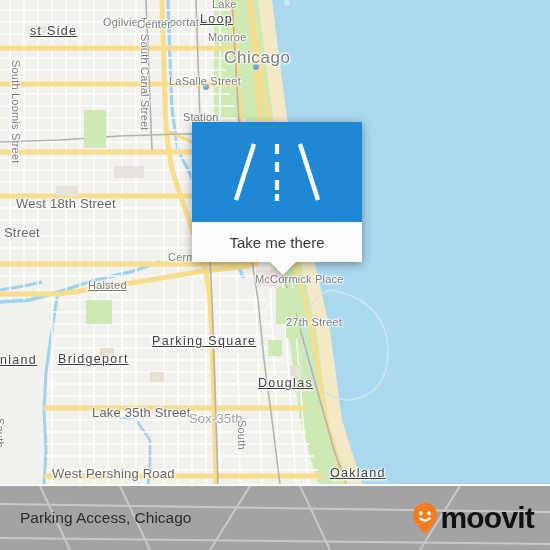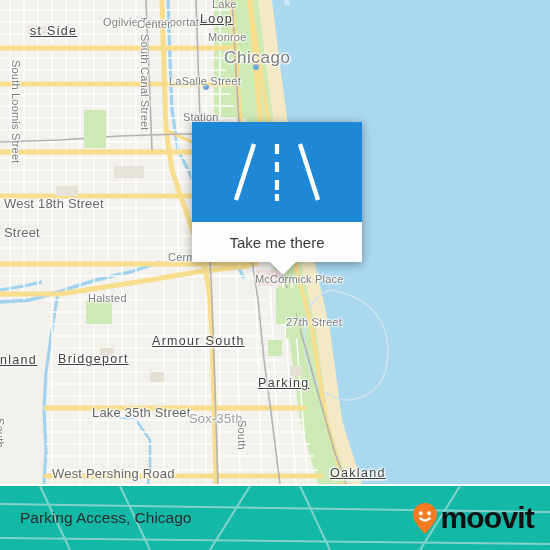--- a/index.html
+++ b/index.html
@@ -91,21 +91,21 @@
   #attrib-text {
     margin-left: 12px;
     font-size: 12.5px; color: #3c3c3c;
     font-family: "Liberation Sans", sans-serif;
   }
 
   
   #bottombar {
     position: absolute; left: 0; top: 486px;
     width: 550px; height: 64px;
-    background: #14b8a6;
+    background: #a3a3a3;
     overflow: hidden;
   }
   #bb-ghost {
     position: absolute; left: 0; top: 0; width: 550px; height: 64px;
     opacity: .5;
   }
   #bb-title {
     position: absolute; left: 20px; top: 50%;
     transform: translateY(-50%);
     font-size: 15.5px; color: #2c2c2c;
@@ -266,30 +266,30 @@
         <div class="lbl halo lbl-street" style="left: 103px; top: 16px;">Ogilvie Transportation</div>
         <div class="lbl halo lbl-street" style="left: 137px; top: 18px;">Center</div>
         <div class="lbl halo lbl-street" style="left: 212px; top: -2px;">Lake</div>
         <div class="lbl halo lbl-place" style="left: 200px; top: 12px;">Loop</div>
         <div class="lbl halo lbl-street" style="left: 208px; top: 31px;">Monroe</div>
         <div class="lbl halo lbl-city" style="left: 224px; top: 48px;">Chicago</div>
         <div class="lbl halo lbl-street" style="left: 169px; top: 75px;">LaSalle Street</div>
         <div class="lbl halo lbl-street" style="left: 183px; top: 87px; margin-top: 24px;">Station</div>
         <div class="lbl halo lbl-street vert" style="left: 151px; top: 34px;">South Canal Street</div>
         <div class="lbl halo lbl-street vert" style="left: 22px; top: 60px;">South Loomis Street</div>
-        <div class="lbl halo lbl-street-big" style="left: 4px; top: 196px;">West 18th Street</div>
+        <div class="lbl halo lbl-street-big" style="left: 16px; top: 196px;">West 18th Street</div>
         <div class="lbl halo lbl-street-big" style="left: 4px; top: 225px;">Street</div>
         <div class="lbl halo lbl-street" style="left: 168px; top: 251px;">Cerma</div>
         <div class="lbl halo lbl-street" style="left: 255px; top: 273px;">McCormick Place</div>
-        <div class="lbl halo lbl-street" style="left: 88px; top: 292px;">Halsted</div>
-        <div class="lbl halo lbl-place" style="left: 152px; top: 334px;">Armour South</div>
+        <div class="lbl halo lbl-street" style="left: 88px; top: 279px; text-decoration: underline;">Halsted</div>
+        <div class="lbl halo lbl-place" style="left: 152px; top: 334px;">Parking Square</div>
         <div class="lbl halo lbl-place" style="left: 58px; top: 352px;">Bridgeport</div>
         <div class="lbl halo lbl-place" style="left: 0px; top: 353px;">nland</div>
         <div class="lbl halo lbl-street" style="left: 286px; top: 316px; text-align: center;">27th Street</div>
-        <div class="lbl halo lbl-place" style="left: 258px; top: 376px;">Parking</div>
+        <div class="lbl halo lbl-place" style="left: 258px; top: 376px;">Douglas</div>
         <div class="lbl halo lbl-street-big" style="left: 92px; top: 405px;">Lake 35th Street</div>
         <div class="lbl halo lbl-small" style="left: 189px; top: 411px;">Sox-35th</div>
         <div class="lbl halo lbl-street vert" style="left: 248px; top: 420px;">South</div>
         <div class="lbl halo lbl-street vert" style="left: 6px; top: 418px;">South</div>
         <div class="lbl halo lbl-place" style="left: 330px; top: 466px;">Oakland</div>
         <div class="lbl halo lbl-street-big" style="left: 52px; top: 466px;">West Pershing Road</div>
       </div>
   </div>
 
   <div id="card">

